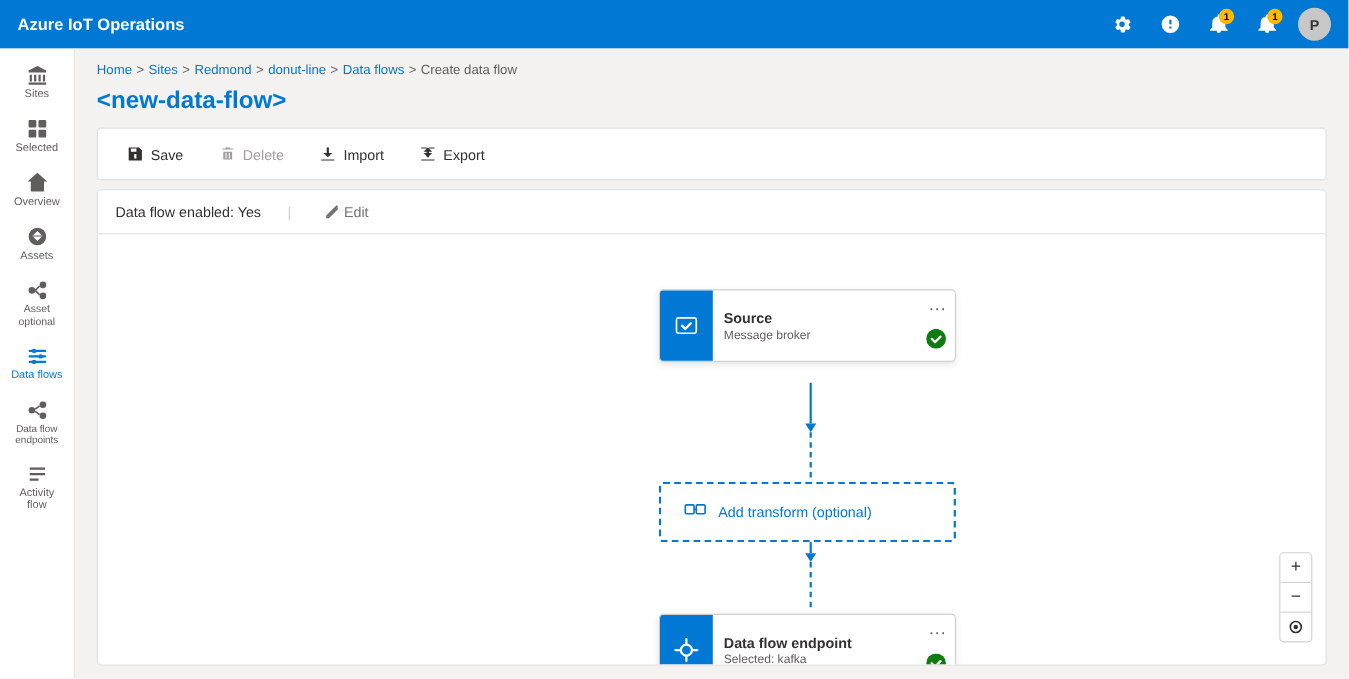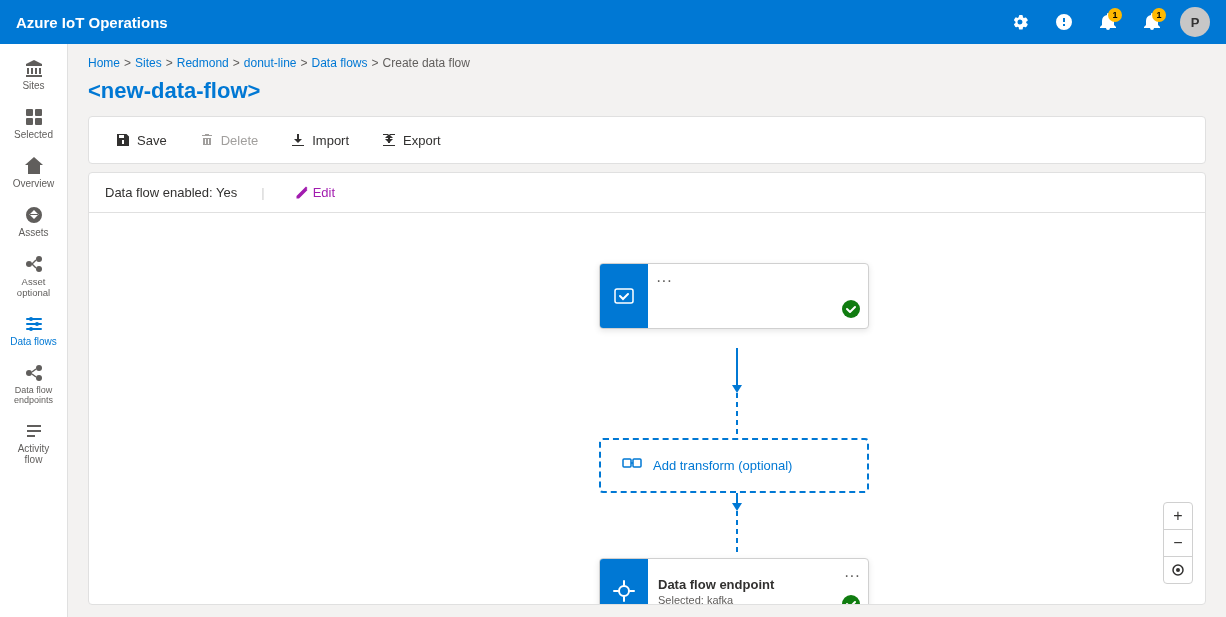--- a/index.html
+++ b/index.html
@@ -179,21 +179,21 @@
       font-size: 13px;
       color: #323130;
       flex-shrink: 0;
     }
     .edit-btn {
       display: flex;
       align-items: center;
       gap: 4px;
       background: none;
       border: none;
-      color: #a21caf;
+      color: #737373;
       cursor: pointer;
       font-size: 13px;
       padding: 2px 6px;
       border-radius: 4px;
     }
 
     
     .flow-canvas {
       flex: 1;
       position: relative;
@@ -491,20 +491,24 @@
           <line x1="648" y1="298" x2="648" y2="340" stroke="#0078d4" stroke-width="2" stroke-dasharray="5,4"></line>
         </svg>
 
         <div class="flow-node" style="left:510px; top:50px;">
           <div class="node-icon">
             <svg width="24" height="24" viewBox="0 0 24 24" fill="white">
               <rect x="3" y="5" width="18" height="14" rx="2" stroke="white" stroke-width="1.5" fill="none"></rect>
               <path d="M8 12l3 3 5-5" stroke="white" stroke-width="2" fill="none" stroke-linecap="round"></path>
             </svg>
           </div>
+          <div class="node-content">
+            <div class="node-title">Source</div>
+            <div class="node-subtitle">Message broker</div>
+          </div>
           <div class="node-more">···</div>
           <div class="node-check">
             <svg width="18" height="18" viewBox="0 0 18 18" fill="#107c10">
               <circle cx="9" cy="9" r="9" fill="#107c10"></circle>
               <path d="M5 9l3 3 5-5" stroke="white" stroke-width="2" fill="none" stroke-linecap="round" stroke-linejoin="round"></path>
             </svg>
           </div>
         </div>
 
         <div class="transform-node" style="left:510px; top:225px;text-align:right;">

